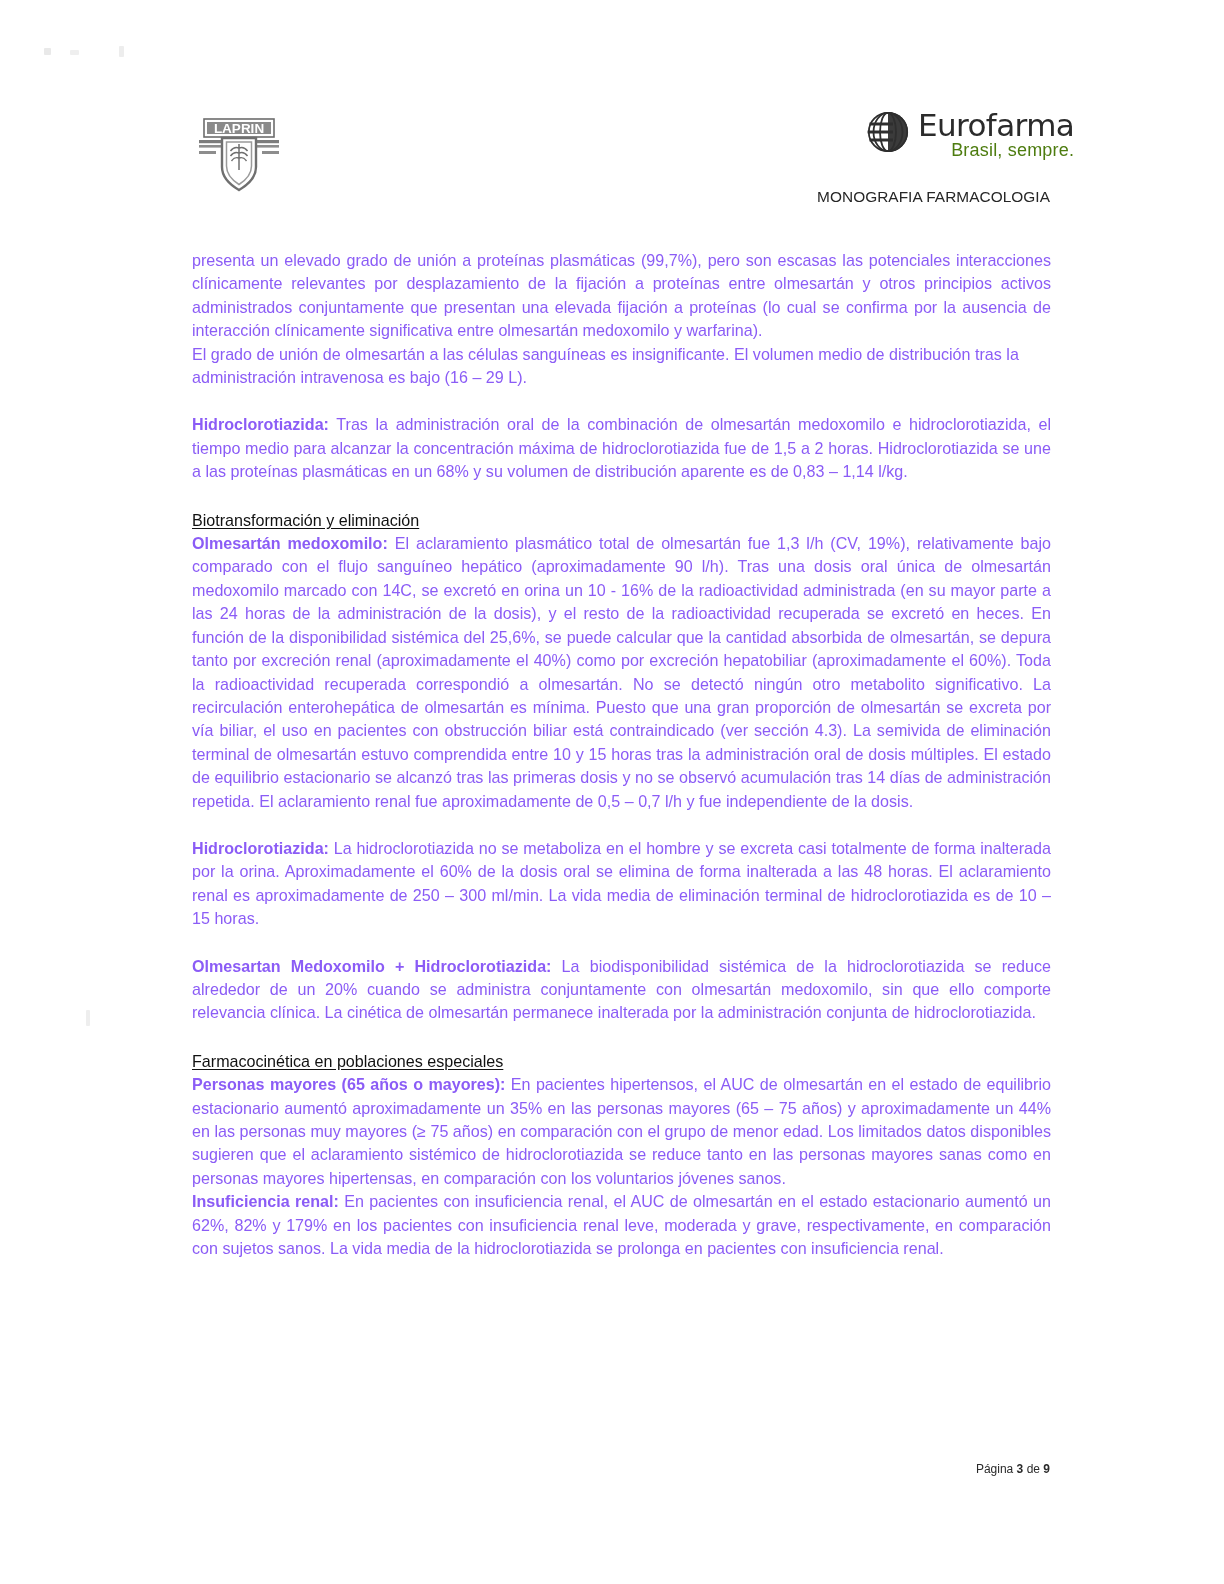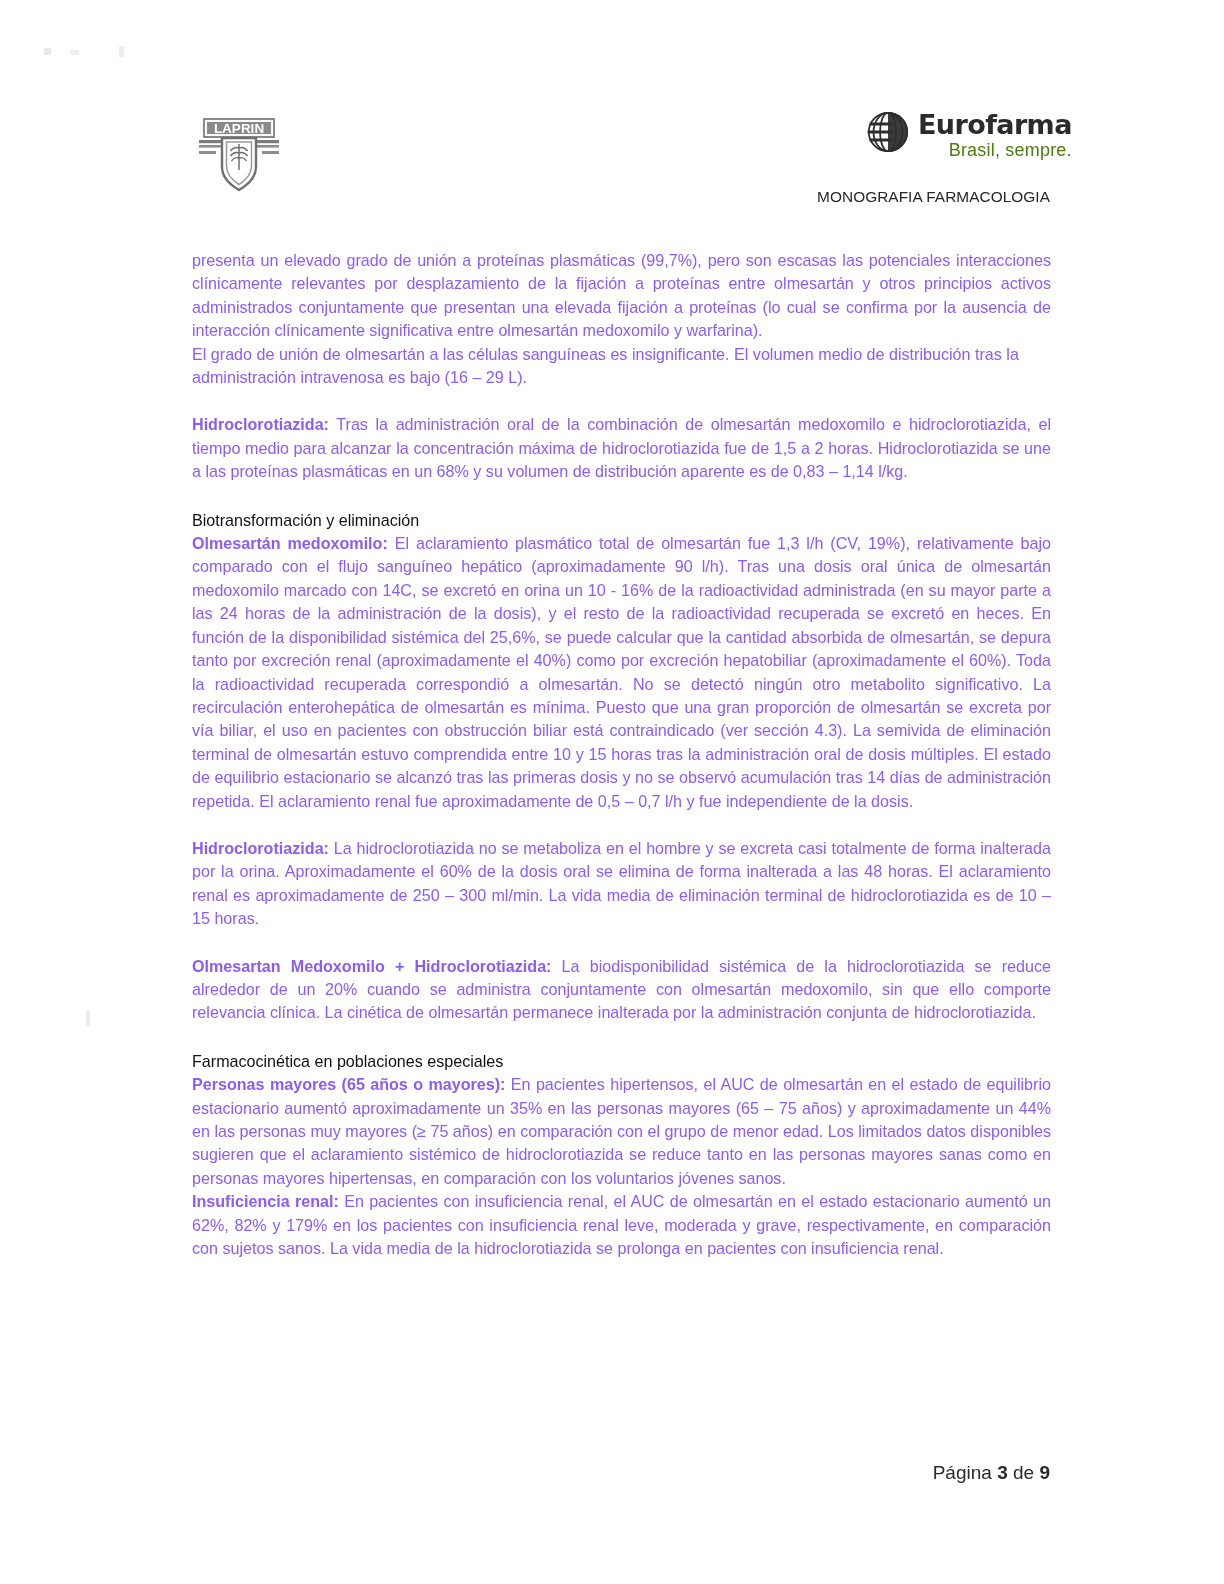--- a/index.html
+++ b/index.html
@@ -63,22 +63,22 @@
     margin-top: 2px;
   }
   .euro-text-wrap {
     margin-left: 8px;
     display: flex;
     flex-direction: column;
     align-items: flex-end;
   }
   .euro-name {
     font-family: "DejaVu Sans", sans-serif;
-    font-weight: bold;
-    font-size: 27px;
+    font-weight: normal;
+    font-size: 31px;
     letter-spacing: -0.6px;
     color: #2b2b2b;
     line-height: 34px;
   }
   .euro-tag {
     font-family: "Liberation Sans", sans-serif;
     font-size: 18px;
     color: #4d7c0f;
     line-height: 15px;
     margin-top: 1px;
@@ -120,31 +120,32 @@
   .b { font-weight: bold; }
   .sec-head {
     margin: 0;
     font-size: 16.1px;
     line-height: 23.4px;
     font-weight: bold;
     color: #111111;
   }
   .sec-head span.u {
     font-weight: normal;
+    text-decoration: underline;
     text-underline-offset: 2px;
   }
 
   
   .footer {
     position: absolute;
     left: 190px;
     top: 1462px;
     width: 860px;
     text-align: right;
-    font-size: 19px;
+    font-size: 12px;
     color: #2a2a2a;
   }
   .footer .b { font-weight: bold; }
 </style>
 </head>
 <body>
 
 <div class="page">
 
   <div class="speckle speck-a"></div>

